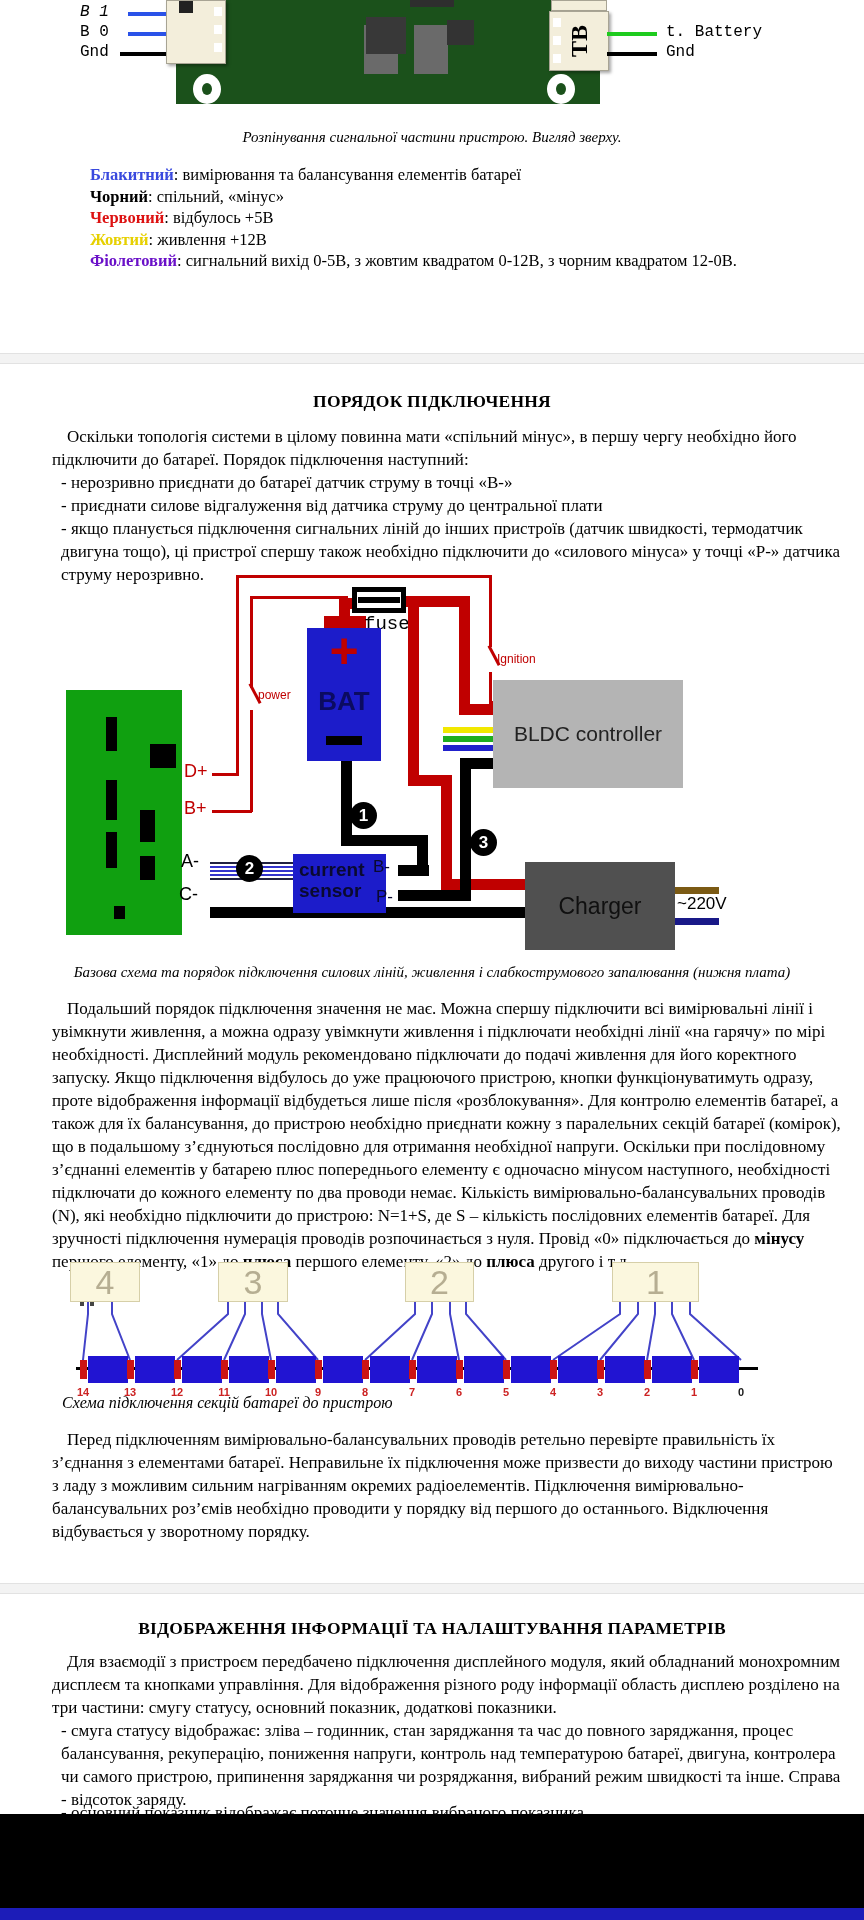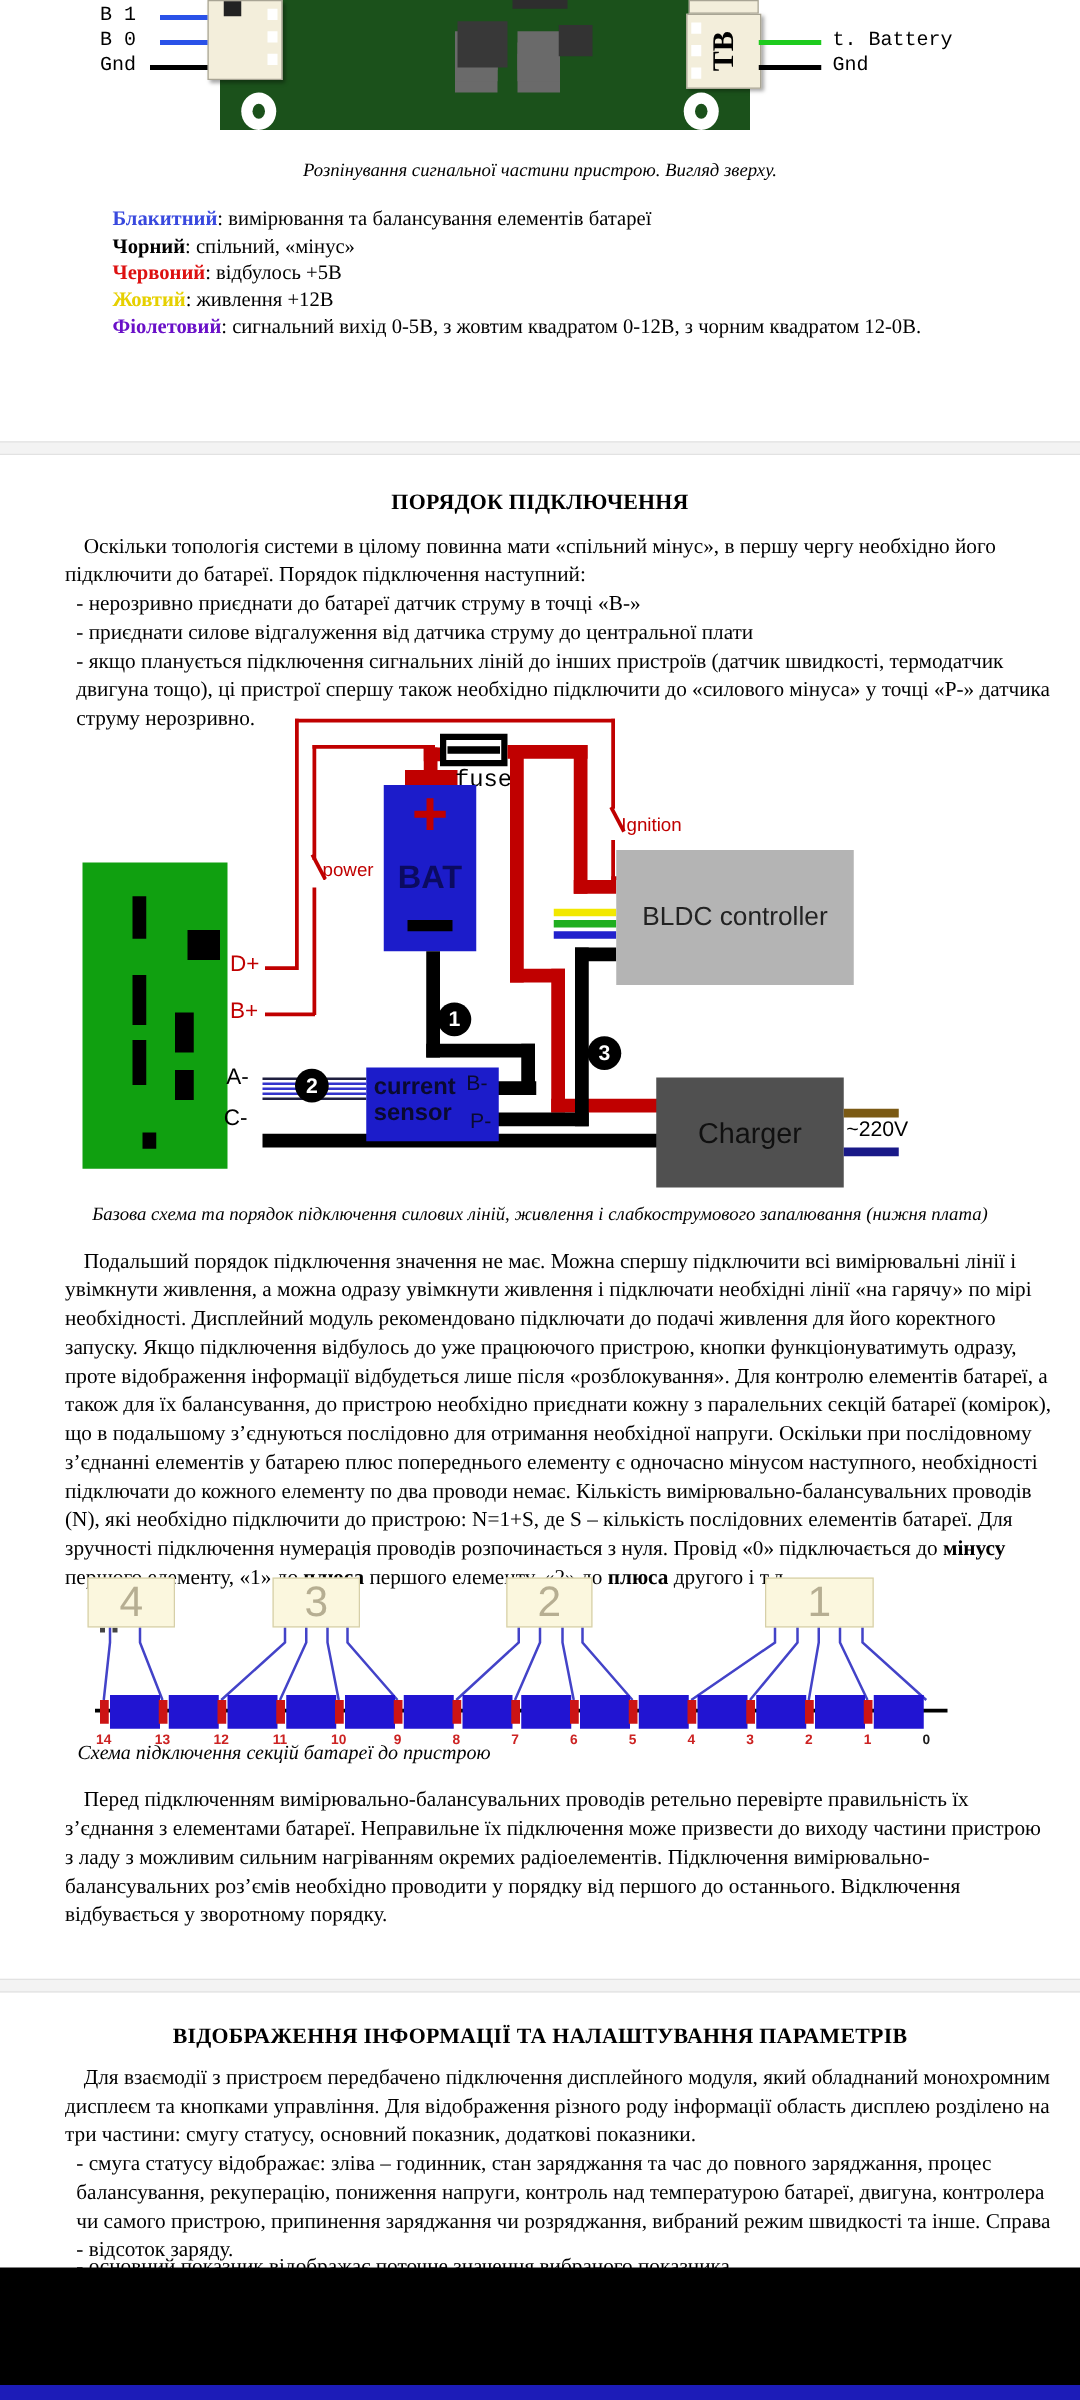--- a/index.html
+++ b/index.html
@@ -19,21 +19,21 @@
   .mono{font-family:"Liberation Mono",monospace;font-size:16px;position:absolute;}
   .hole{position:absolute;width:28px;height:30px;background:#fff;border-radius:50%;display:flex;align-items:center;justify-content:center;}
   .hole i{width:10px;height:12px;background:#1b511b;border-radius:50%;}
   
   .sans{font-family:"Liberation Sans",sans-serif;}
   .wire{position:absolute;}
   .marker{position:absolute;width:27px;height:27px;border-radius:50%;background:#000;color:#fff;
           font:bold 17px "Liberation Sans",sans-serif;display:flex;align-items:center;justify-content:center;}
   .fuse{position:absolute;border:5px solid #000;background:#fff;}
   .fuse:after{content:"";position:absolute;left:1px;right:1px;top:50%;margin-top:-3px;height:6px;background:#000;}
-  .redlbl{position:absolute;color:#c00000;font-family:"Liberation Sans",sans-serif;font-size:15px;}
+  .redlbl{position:absolute;color:#c00000;font-family:"Liberation Sans",sans-serif;font-size:12px;}
   .pinlbl{position:absolute;font-family:"Liberation Sans",sans-serif;font-size:18px;}
   
   .bbox{position:absolute;top:6px;height:38px;background:#fbf7de;border:1px solid #d6cfa8;
         display:flex;align-items:center;justify-content:center;
         font-family:"Liberation Sans",sans-serif;font-size:34px;color:#b6ae92;}
   .cell{position:absolute;top:100px;width:40px;height:27px;background:#2114d2;}
   .term{position:absolute;top:104px;width:7px;height:19px;background:#cc1414;}
   .tap{position:absolute;top:130px;width:22px;text-align:center;
        font:bold 11px "Liberation Sans",sans-serif;color:#cc2222;}
   .tap.black{color:#1a1a1a;}
@@ -71,21 +71,21 @@
     <div class="hole" style="left:193px;top:74px;">
         <i></i>
       </div>
     <div class="hole" style="left:547px;top:74px;">
         <i></i>
       </div>
 
     <div class="wire" style="left:128px;top:12px;width:38px;height:4px;background:#2a52e8;"></div>
     <div class="wire" style="left:128px;top:32px;width:38px;height:4px;background:#2a52e8;"></div>
     <div class="wire" style="left:120px;top:52px;width:46px;height:4px;background:#000;"></div>
-    <span class="mono" style="left:80px;top:3px;">B 1</span>
+    <span class="mono" style="left:80px;top:3px;font-style:italic;">B 1</span>
     <span class="mono" style="left:80px;top:23px;">B 0</span>
     <span class="mono" style="left:80px;top:43px;">Gnd</span>
 
     <div class="wire" style="left:607px;top:32px;width:50px;height:4px;background:#1ecb1e;"></div>
     <div class="wire" style="left:607px;top:52px;width:50px;height:4px;background:#000;"></div>
     <span class="mono" style="left:666px;top:23px;">t. Battery</span>
     <span class="mono" style="left:666px;top:43px;">Gnd</span>
   </div>
 
   <div class="caption" style="top:129px;">Розпінування сигнальної частини пристрою. Вигляд зверху.</div>
@@ -175,21 +175,21 @@
     <span class="pinlbl" style="left:179px;top:324px;color:#000;">C-</span>
 
     <div class="wire" style="left:443px;top:167px;width:50px;height:6px;background:#f2e800;"></div>
     <div class="wire" style="left:443px;top:176px;width:50px;height:6px;background:#1fae1f;"></div>
     <div class="wire" style="left:443px;top:185px;width:50px;height:6px;background:#2121cc;"></div>
 
     <div class="abs" style="left:493px;top:120px;width:190px;height:108px;background:#b4b4b4;display:flex;align-items:center;justify-content:center;">
       <span style="font-size:21px;color:#222;">BLDC controller</span>
     </div>
 
-    <div class="abs" style="left:293px;top:294px;width:106px;height:59px;background:#1c1cca;">
+    <div class="abs" style="left:293px;top:294px;width:93px;height:59px;background:#1c1cca;">
       <span style="position:absolute;left:6px;top:5px;font-size:19px;font-weight:bold;color:#0a0a30;line-height:21px;">
         <span>current</span><br><span>sensor</span>
       </span>
       <span style="position:absolute;left:80px;top:3px;font-size:17px;color:#0a0a30;">B-</span>
       <span style="position:absolute;left:83px;top:33px;font-size:17px;color:#0a0a30;">P-</span>
     </div>
 
     <div class="abs" style="left:525px;top:302px;width:150px;height:88px;background:#505050;display:flex;align-items:center;justify-content:center;">
       <span style="font-size:23px;color:#101010;">Charger</span>
     </div>

